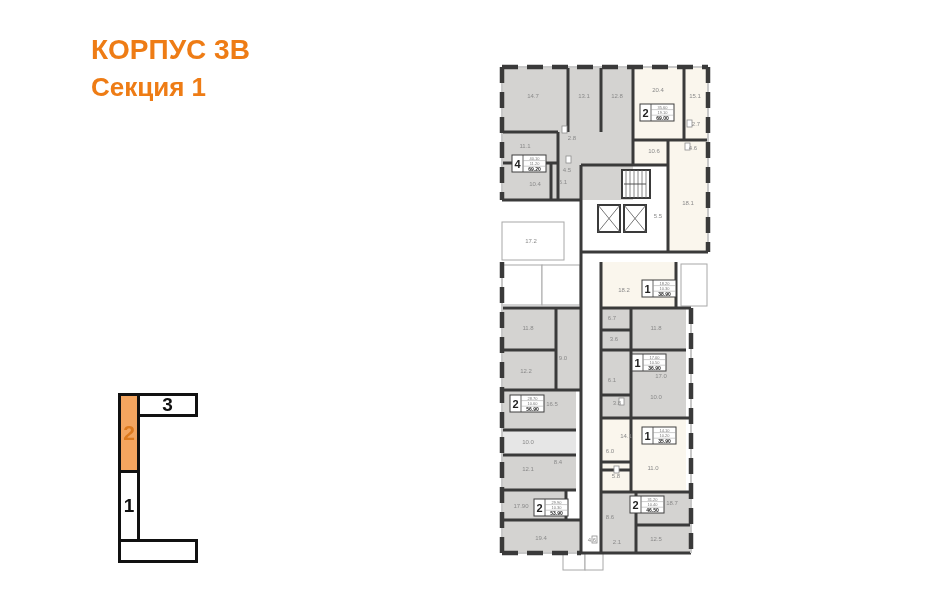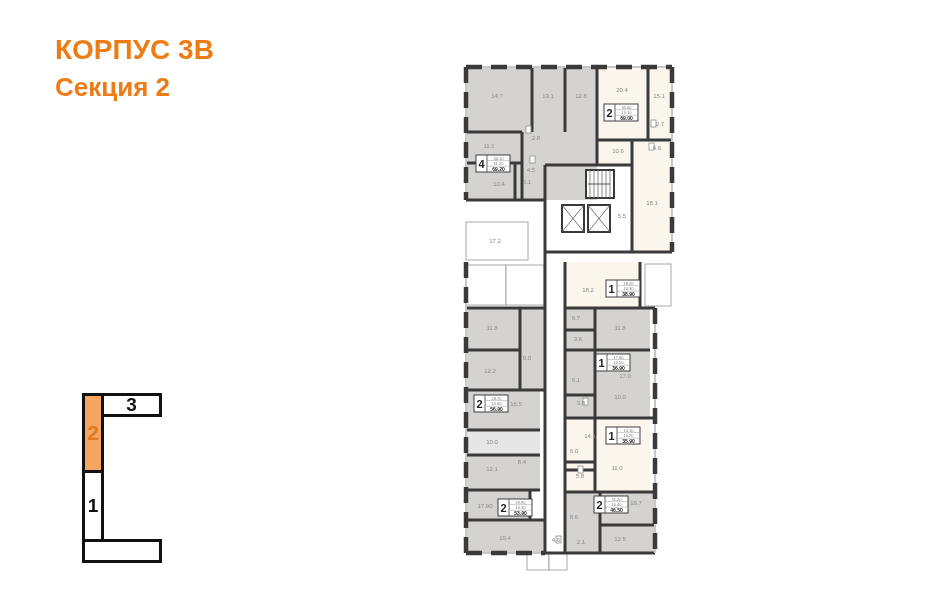--- a/index.html
+++ b/index.html
@@ -1,17 +1,17 @@
 <!DOCTYPE html>
 <html><head>
 <meta charset="utf-8">
 <style>
   html,body{margin:0;padding:0;background:#ffffff;}
   #stage{position:relative;width:858px;height:600px;background:#fff;overflow:hidden;
-         font-family:"Liberation Sans", sans-serif;}
+         font-family:"Liberation Sans", sans-serif;margin-left:36px;}
   
   .title-block{position:absolute;left:55px;top:36px;}
   .title-line1{font-size:28px;font-weight:bold;line-height:1.0;}
   .title-line2{font-size:26px;font-weight:bold;margin-top:10px;line-height:1.0;}
   .title-line3{font-size:20px;font-weight:bold;color:#111;margin-top:8px;line-height:1.0;}
   
   .key{position:absolute;left:82px;top:393px;width:90px;height:175px;}
   .key .seg{position:absolute;border:3px solid #111;box-sizing:border-box;
             display:flex;align-items:center;justify-content:center;
             font-weight:bold;background:#fff;}
@@ -23,21 +23,21 @@
   #plan-svg{position:absolute;left:0;top:0;}
   text{font-family:"Liberation Sans", sans-serif;}
 </style>
 </head>
 <body>
 
 <div id="stage">
 
   <div class="title-block">
     <div class="title-line1" style="color: rgb(238, 124, 21);">КОРПУС 3В</div>
-    <div class="title-line2" style="color: rgb(238, 124, 21);">Секция 2</div>
+    <div class="title-line2" style="color: rgb(238, 124, 21);">Секция 1</div>
   </div>
 
   <div class="key">
     <div class="seg seg-base"></div>
     <div class="seg seg-3">3</div>
     <div class="seg seg-2" style="background: rgb(244, 165, 95); color: rgb(221, 122, 30);">2</div>
     <div class="seg seg-1">1</div>
   </div>
 
   <svg id="plan-svg" width="941" height="600" viewBox="0 0 941 600">

